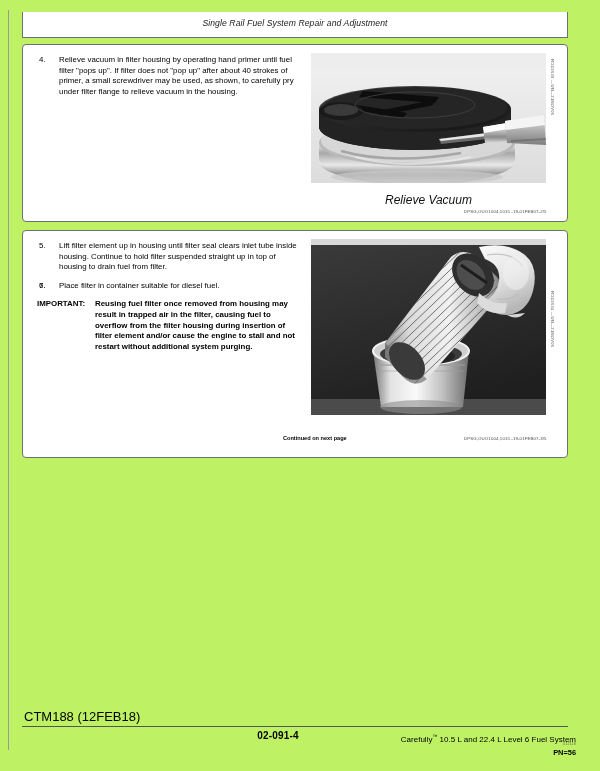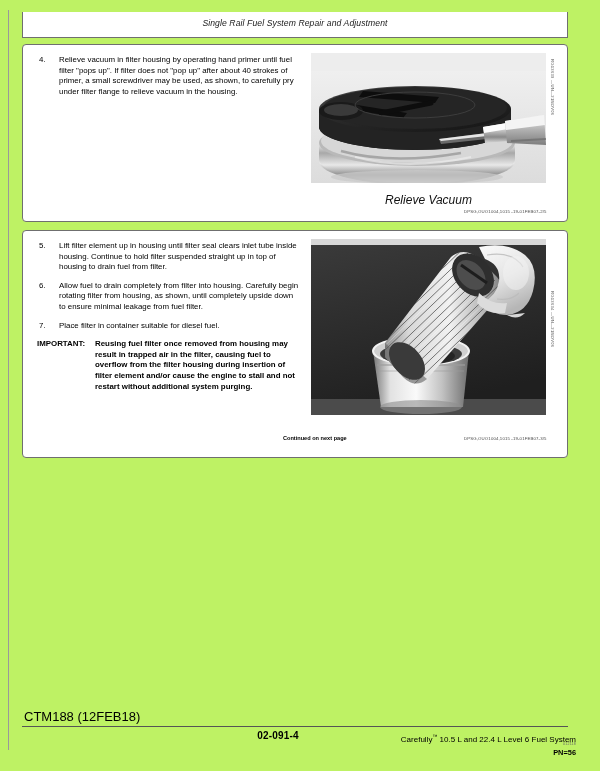--- a/index.html
+++ b/index.html
@@ -316,21 +316,20 @@
 
   <div class="content-box" id="box-step5">
 
     <div class="steps">
       <div class="step">
         <span class="num">5.</span>
         <span>Lift filter element up in housing until filter seal clears inlet tube inside housing.  Continue to hold filter suspended straight up in top of housing to drain fuel from filter.</span>
       </div>
       <div class="step">
         <span class="num">6.</span>
-        <span>Allow fuel to drain completely from filter into housing. Carefully begin rotating filter from housing, as shown, until completely upside down to ensure minimal leakage from fuel filter.</span>
       </div>
       <div class="step">
         <span class="num">7.</span>
         <span>Place filter in container suitable for diesel fuel.</span>
       </div>
 
       <div class="important">
         <span class="imp-label">IMPORTANT:</span>
         <span>Reusing fuel filter once removed from housing may result in trapped air in the filter, causing fuel to overflow from the filter housing during insertion of filter element and/or cause the engine to stall and not restart without additional system purging.</span>
       </div>

